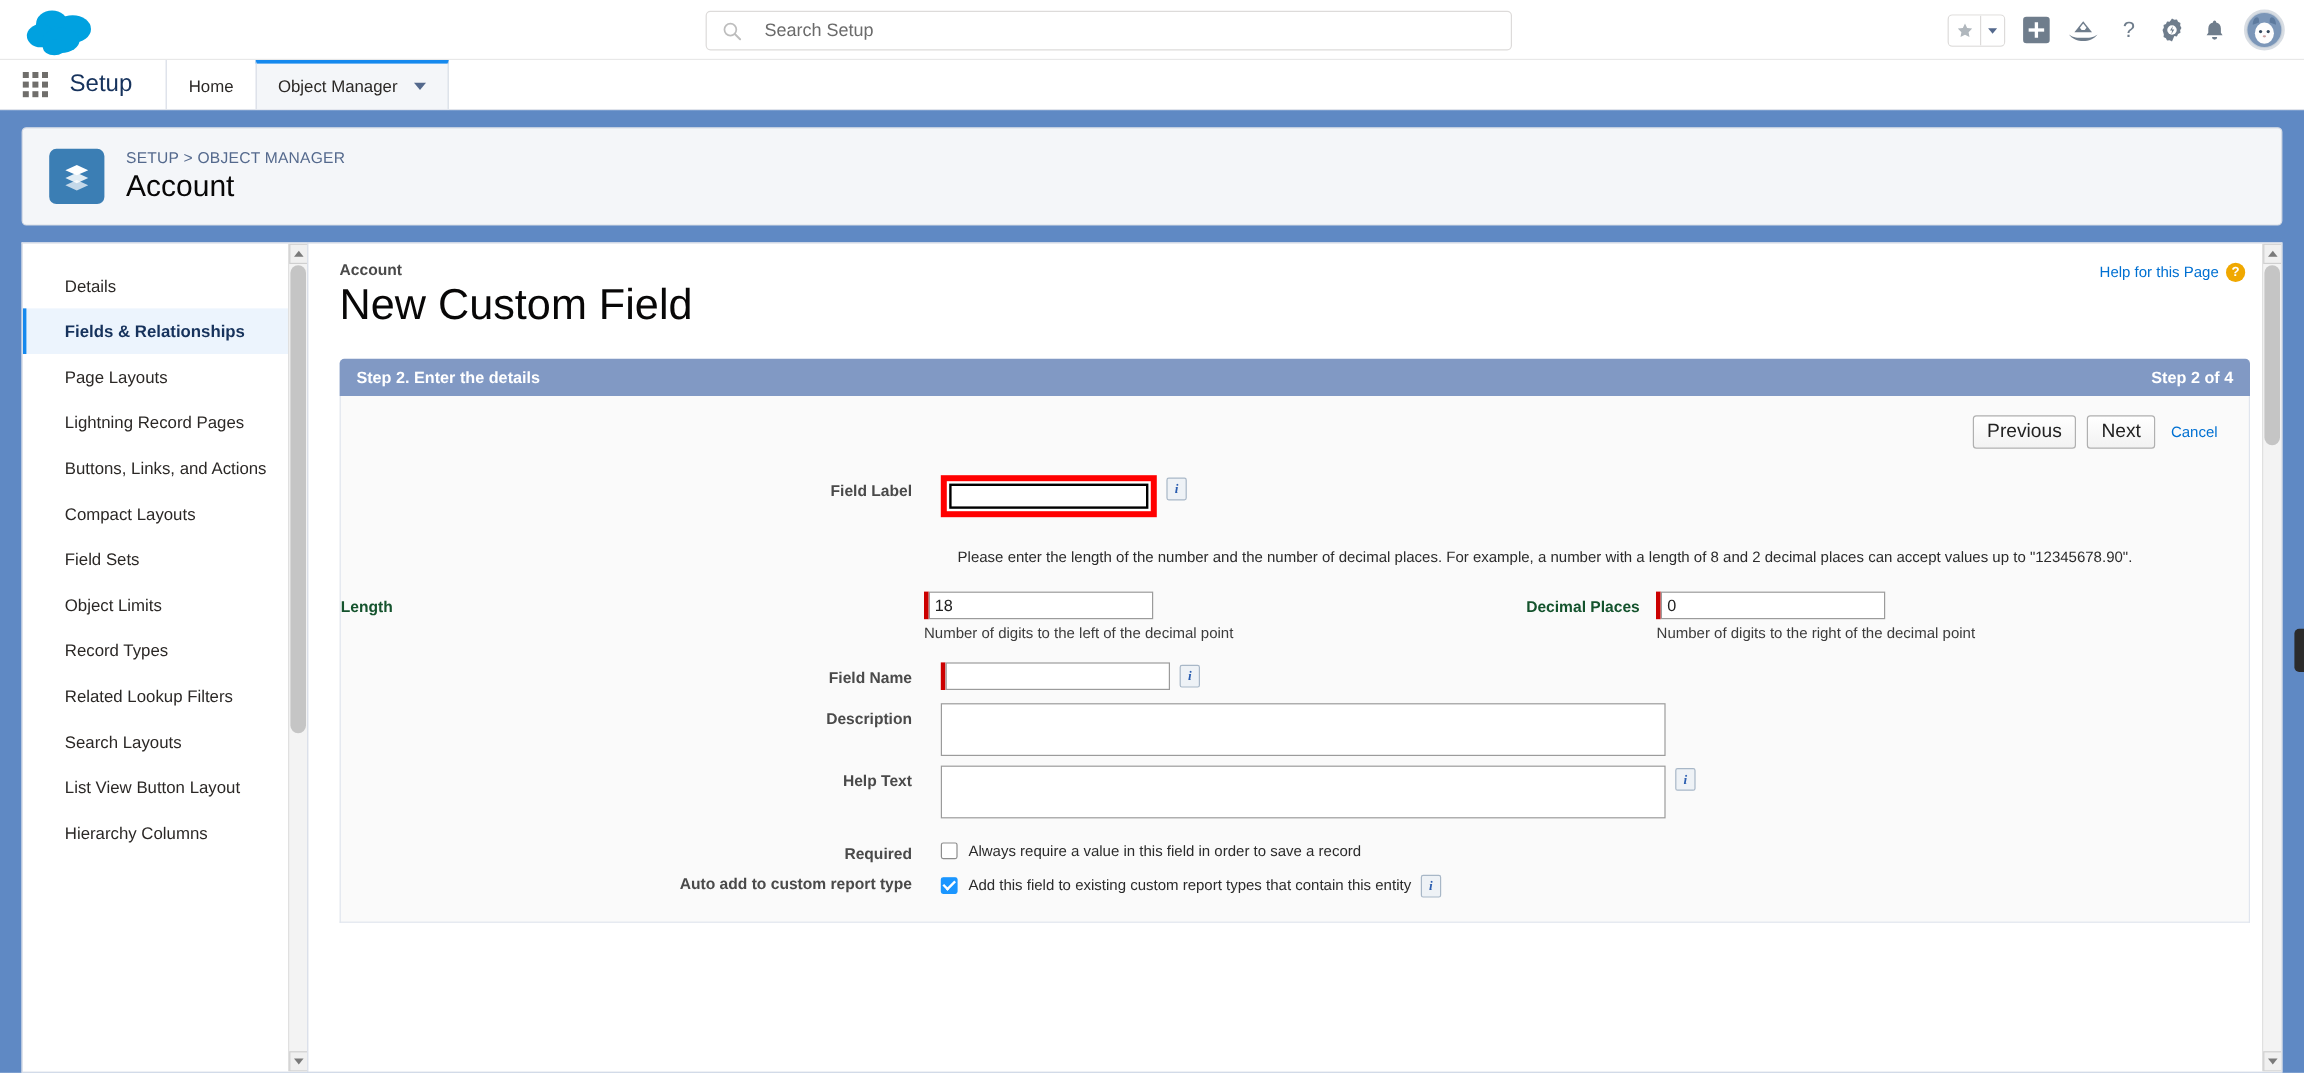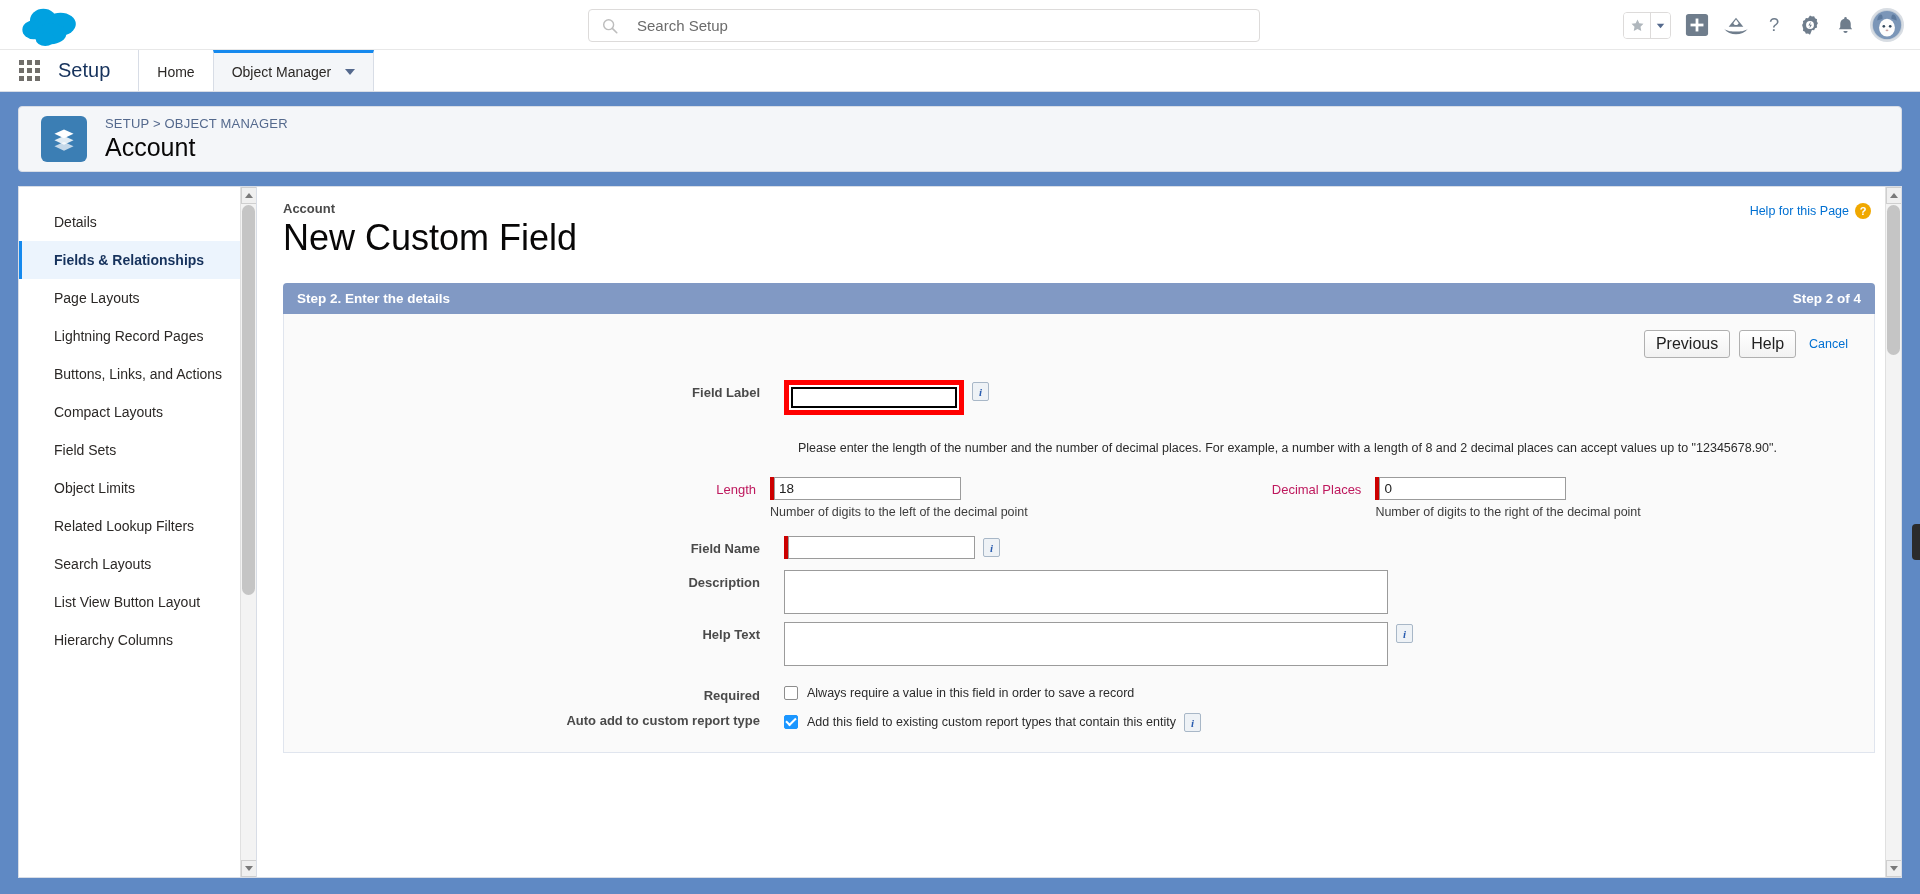--- a/index.html
+++ b/index.html
@@ -137,21 +137,21 @@
       radial-gradient(ellipse 150px 50px at 68% 25%, rgba(255,255,255,.09) 0 49%, transparent 50%),
       radial-gradient(ellipse 200px 70px at 88% 60%, rgba(255,255,255,.07) 0 49%, transparent 50%),
       linear-gradient(#5f89c4, #5f89c4);
     padding: 14px 18px 0 18px;
     height: 802px;
   }
   .record-header {
     background: #f4f6f9;
     border: 1px solid #d8dde6;
     border-radius: 4px;
-    height: 66px;
+    height: 82px;
     display: flex;
     align-items: center;
     padding: 0 22px;
   }
   .rh-icon {
     width: 46px; height: 46px;
     background: #3b7eb4;
     border-radius: 6px;
     display:flex; align-items:center; justify-content:center;
     flex: 0 0 auto;
@@ -378,22 +378,22 @@
     border-width: 0 2px 2px 0;
     transform: rotate(45deg) translate(-1px,-1px);
   }
   .cbx-text { font-size: 12.5px; color: #2b2b2b; margin-left: 9px; }
 
   
   .split-row { display: flex; margin-top: 8px; }
   .split-left { display:flex; }
   .split-right { display:flex; margin-left: 244px; }
   .flabel-r {
-    font-size: 13px; color: #be185d; font-weight: normal;
-    padding-right: 14px; padding-top: 5px; text-align: right;
+    font-size: 13px; color: #14532d; font-weight: bold;
+    padding-right: 14px; padding-top: 5px; text-align: left;
   }
 
   
   .main-scroll {
     position: absolute;
     right: 0; top: 0; bottom: 0;
     width: 16px;
     background: #f3f3f3;
     border-left: 1px solid #e0e0e0;
   }
@@ -569,20 +569,23 @@
       <div class="side-item">
         <span>Compact Layouts</span>
       </div>
       <div class="side-item">
         <span>Field Sets</span>
       </div>
       <div class="side-item">
         <span>Object Limits</span>
       </div>
       <div class="side-item">
+        <span>Record Types</span>
+      </div>
+      <div class="side-item">
         <span>Related Lookup Filters</span>
       </div>
       <div class="side-item">
         <span>Search Layouts</span>
       </div>
       <div class="side-item">
         <span>List View Button Layout</span>
       </div>
       <div class="side-item">
         <span>Hierarchy Columns</span>
@@ -612,21 +615,21 @@
 
         <div class="step-bar">
           <span>Step 2. Enter the details</span>
           <span>Step 2 of 4</span>
         </div>
 
         <div class="form-body">
 
           <div class="btn-row">
             <button class="btn">Previous</button>
-            <button class="btn">Help</button>
+            <button class="btn">Next</button>
             <a class="cancel-link">Cancel</a>
           </div>
 
           <div class="frow" style="margin-top:22px;">
             <div class="flabel">Field Label</div>
             <div class="fctl">
               <div class="redbox">
                 <input class="inp-label" type="text" value="" style="">
               </div>
               <span class="ibtn">i</span>

